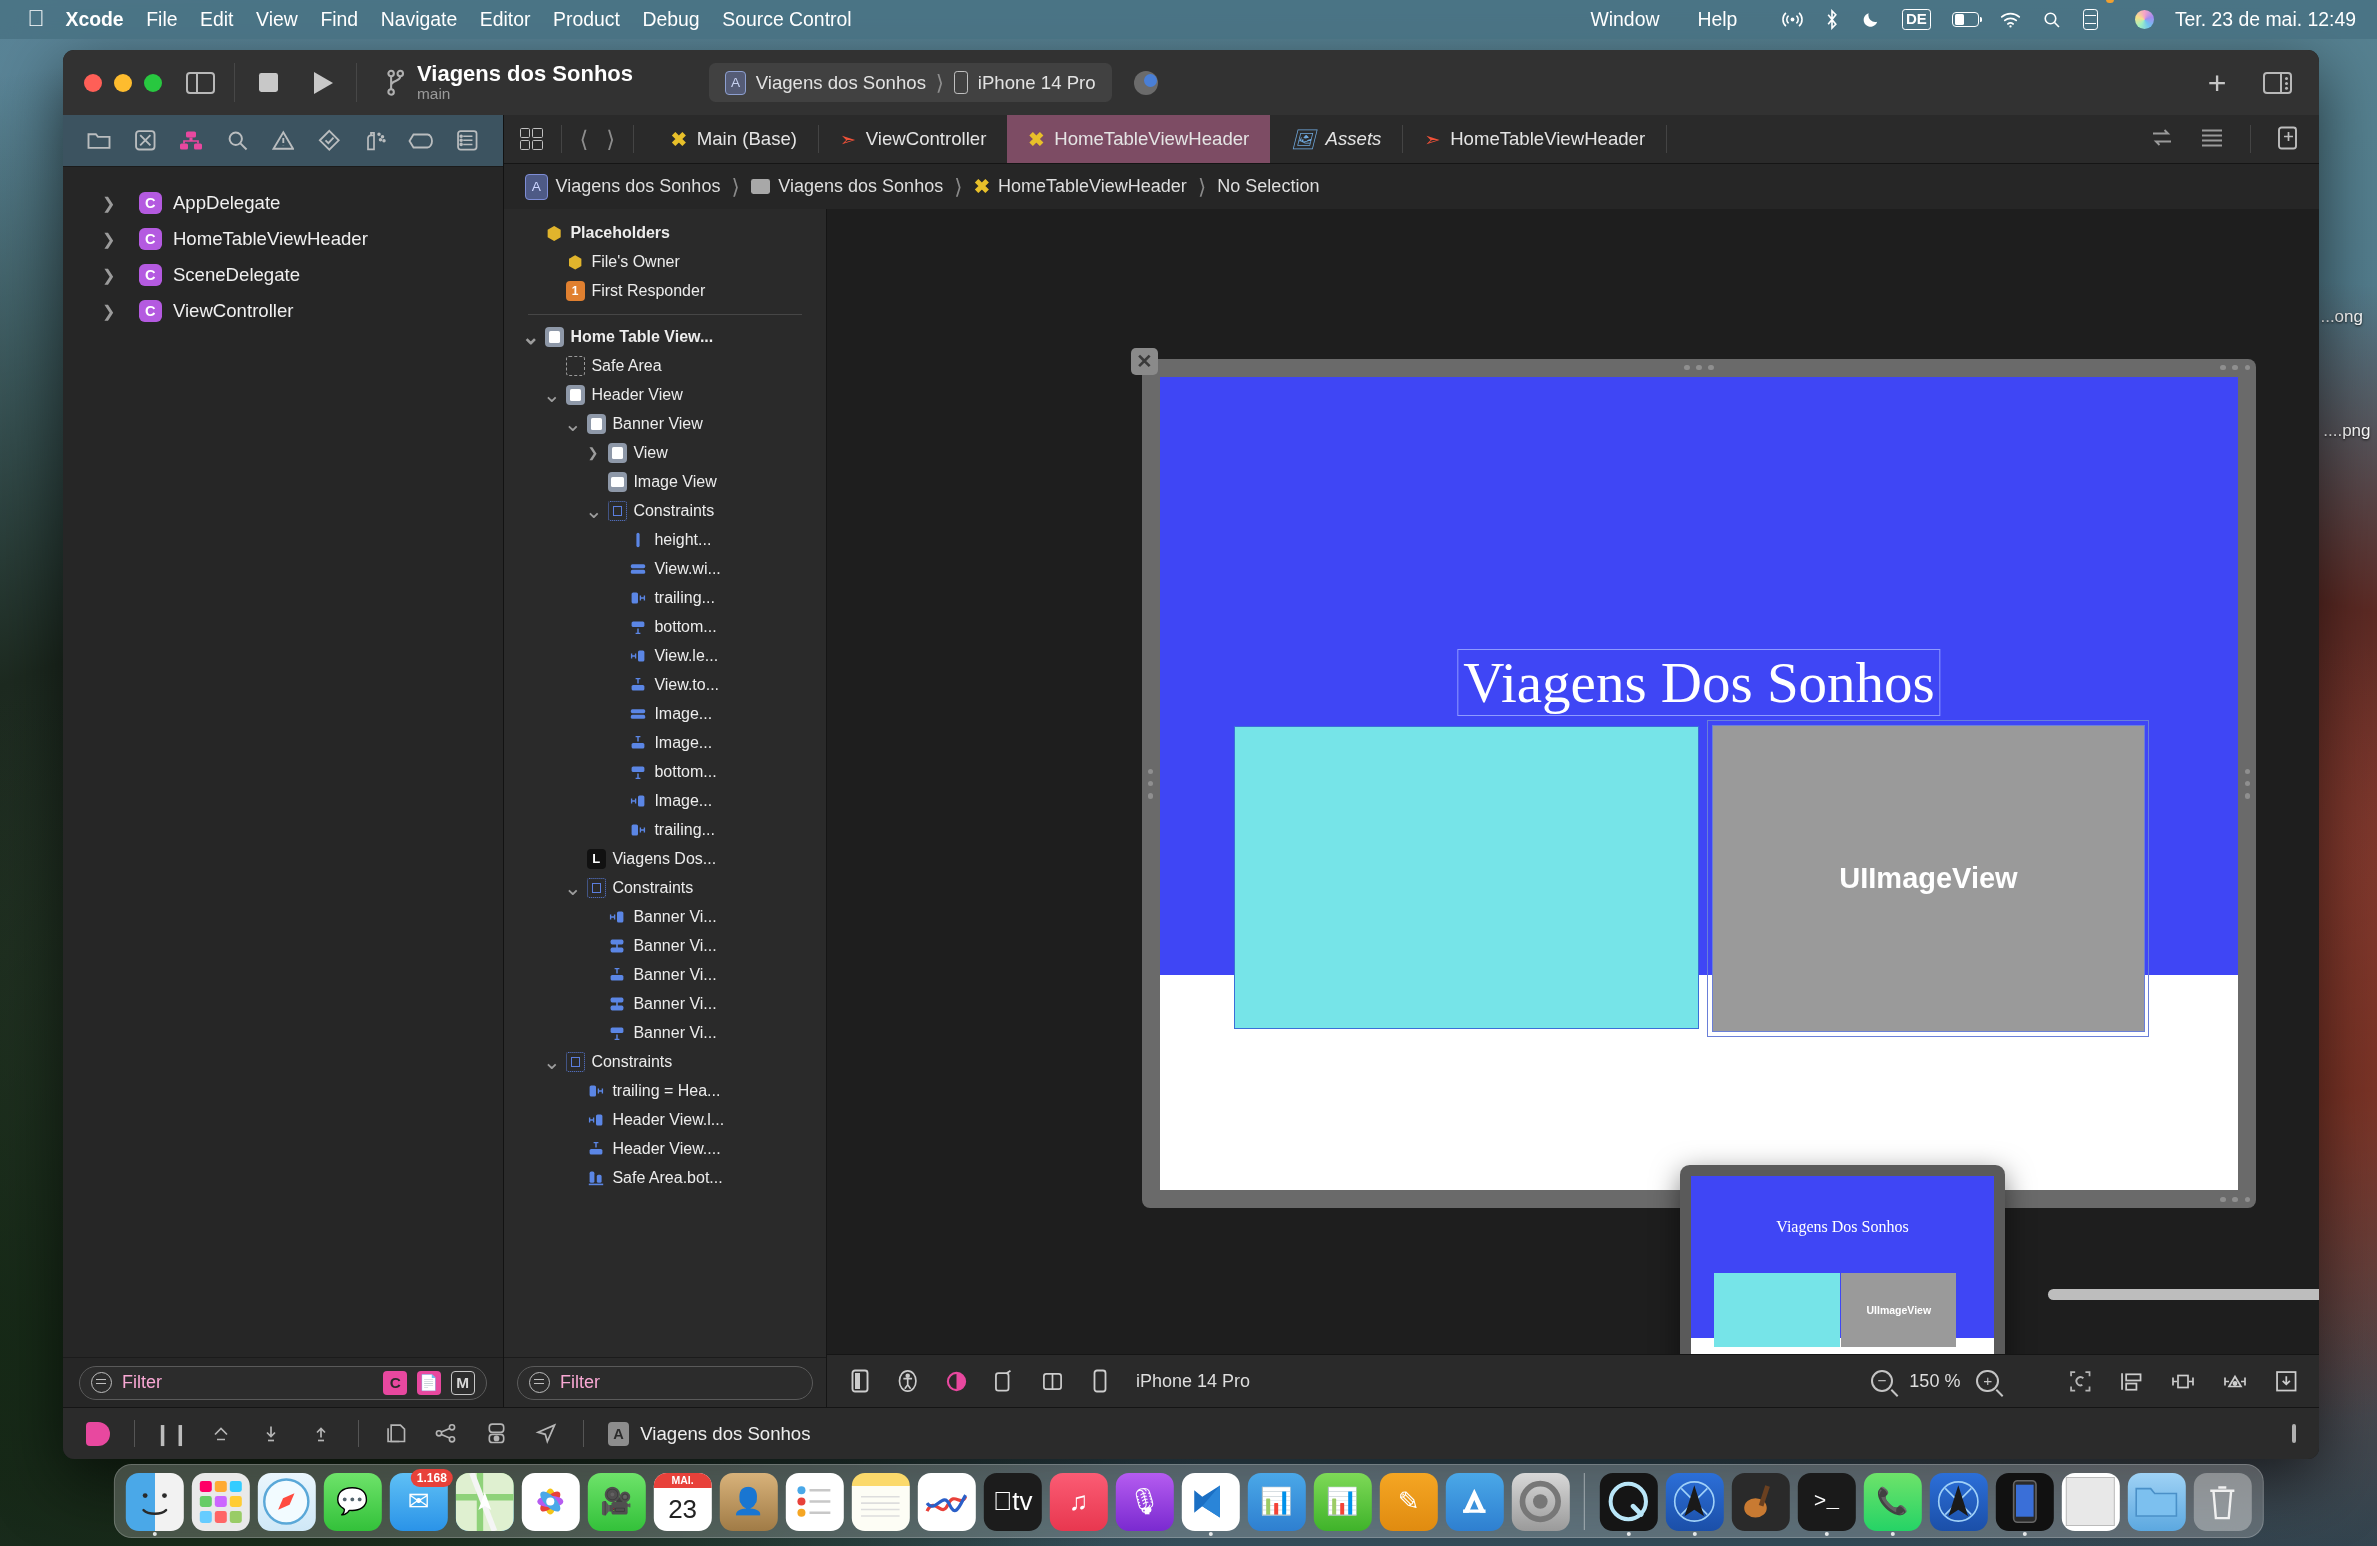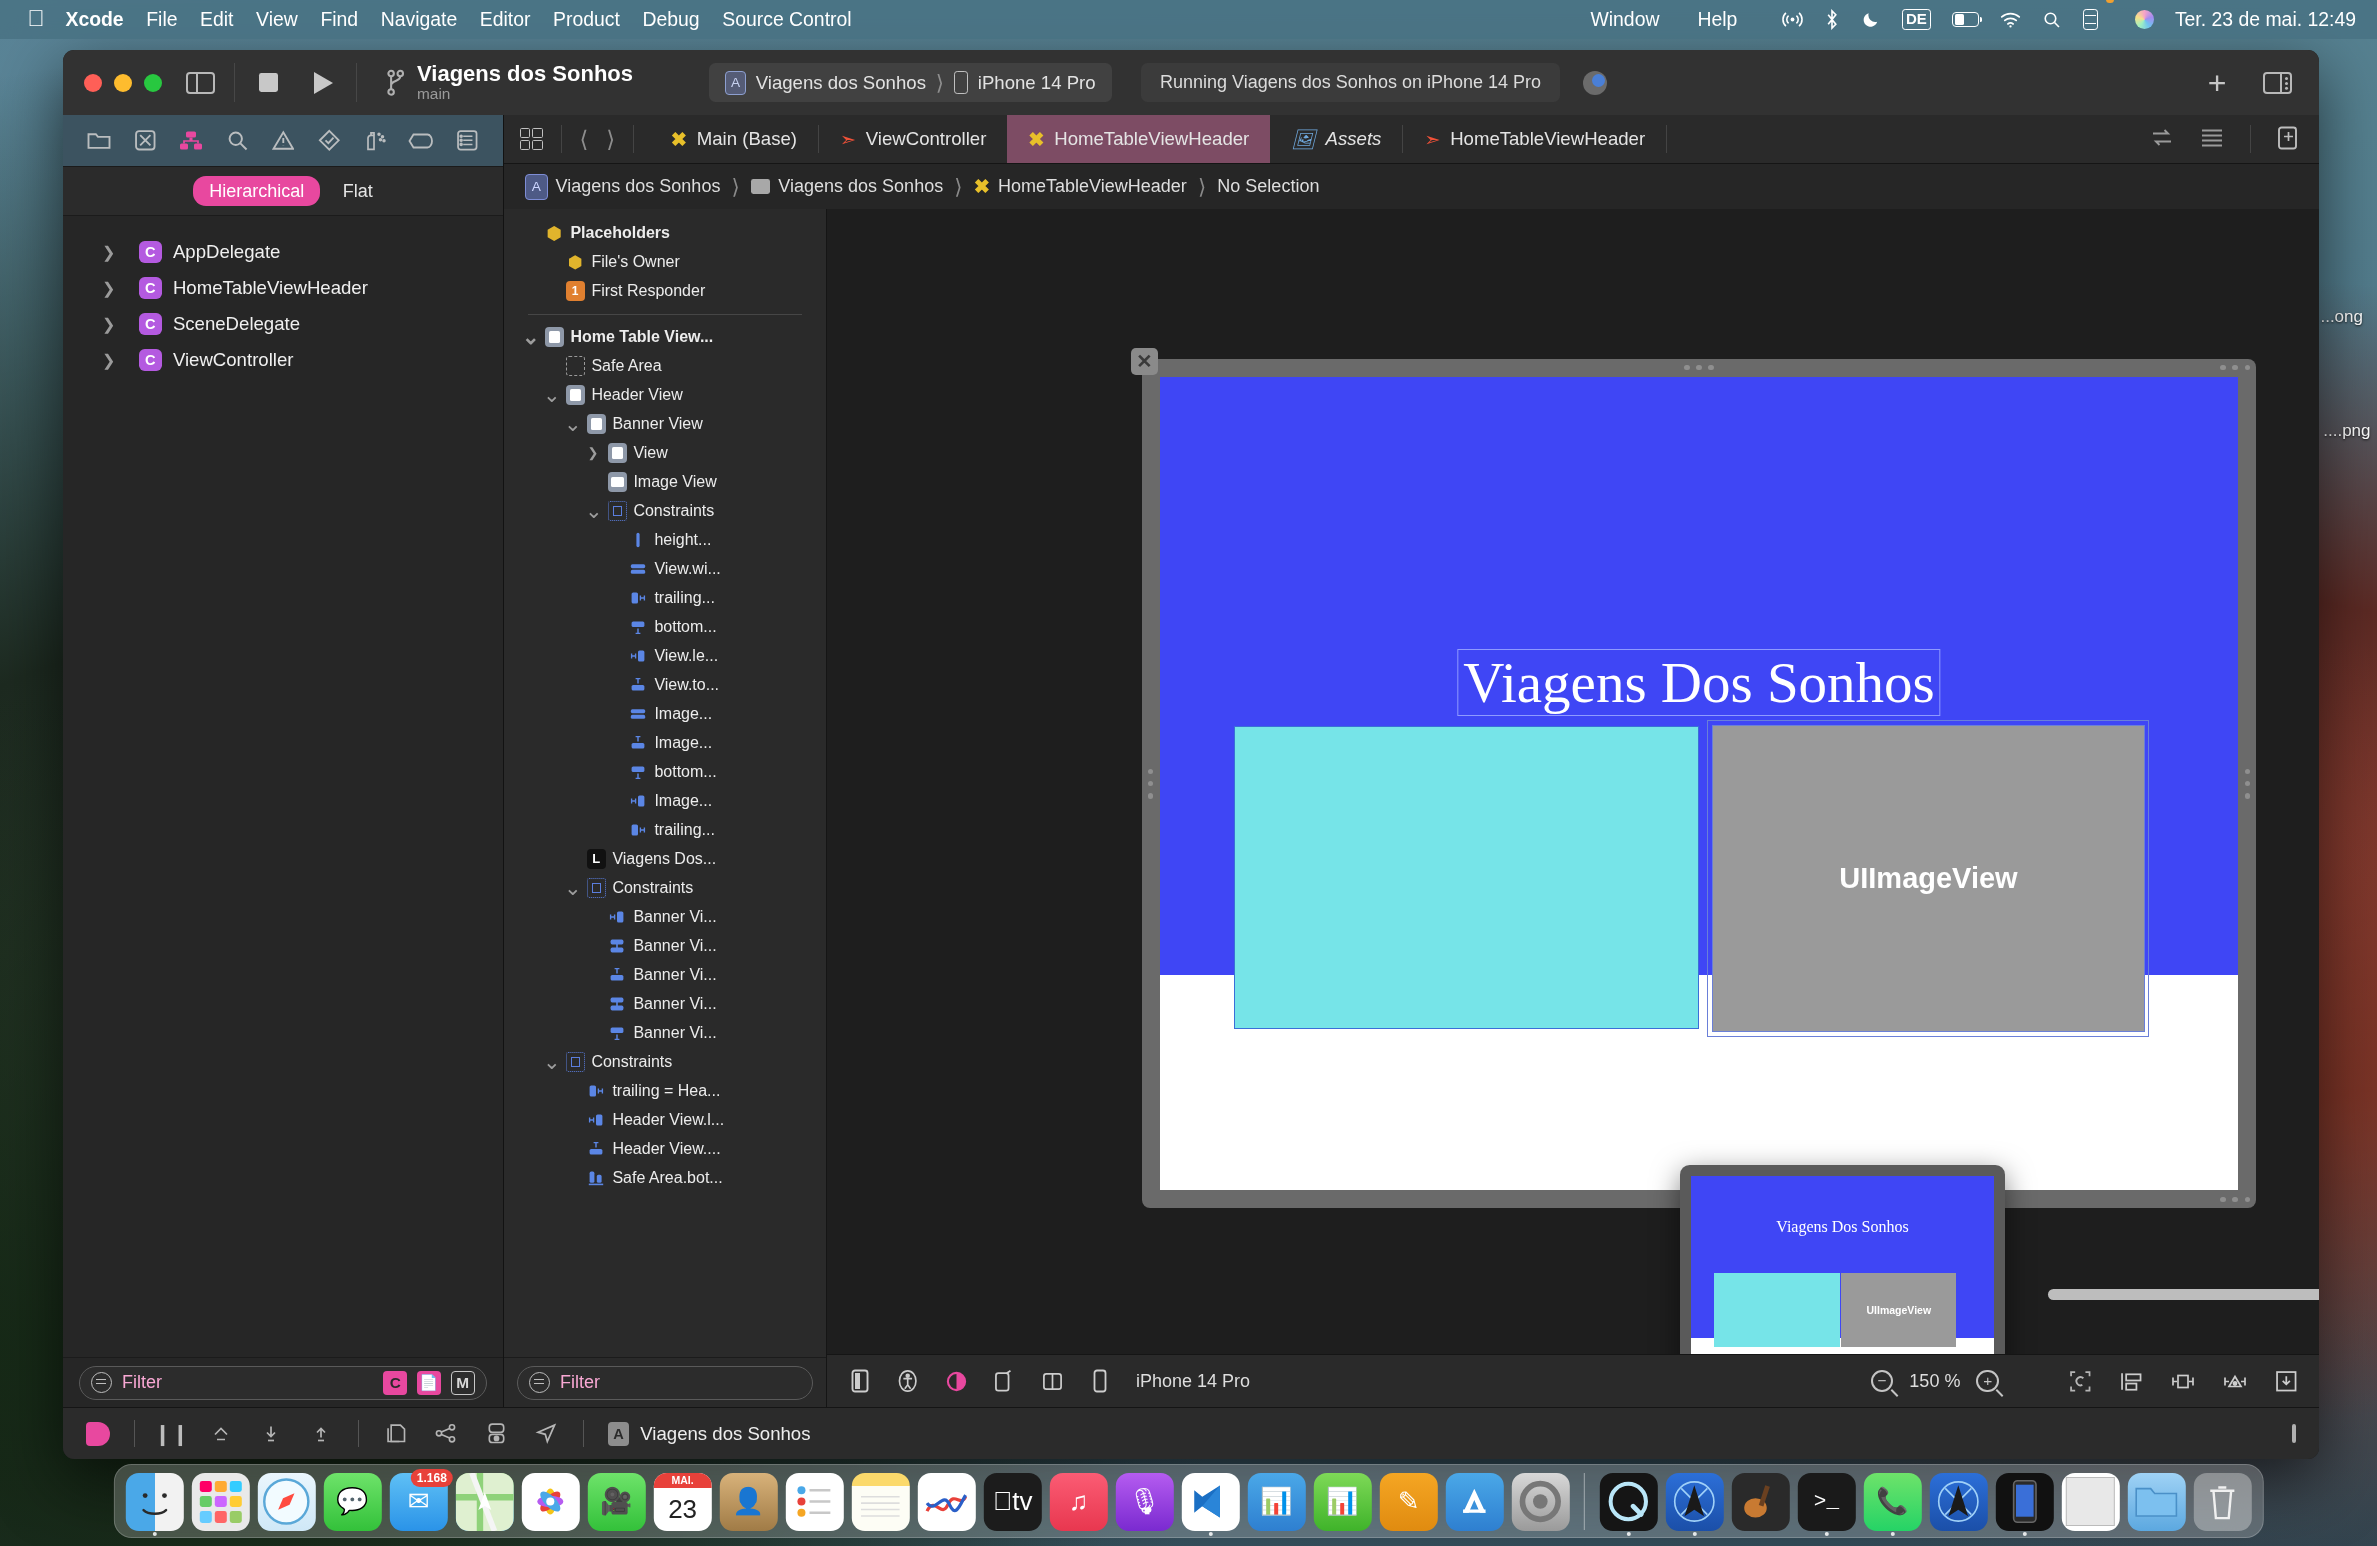--- a/index.html
+++ b/index.html
@@ -334,23 +334,20 @@
     </div>
 
     <div class="scheme-pill">
       <span class="appicon">A</span>
       <span>Viagens dos Sonhos</span>
       <span class="chevs">⟩</span>
       <span class="phoneicon"></span>
       <span>iPhone 14 Pro</span>
     </div>
 
-    <div class="status-pill">
-      <span>Running Viagens dos Sonhos on iPhone 14 Pro</span>
-    </div>
     <div class="activity-ico"></div>
 
     <div class="tb-right">
       <div class="plus-ico">+</div>
       <div class="insp-toggle"></div>
     </div>
   </div>
 
   <div id="xc-body">
 
@@ -412,24 +409,20 @@
           <svg width="22.6" height="22.6" viewBox="0 0 22 22" fill="none" stroke="#d0d0d0" stroke-width="1.7">
               <rect x="2" y="2" width="18" height="18" rx="2.5"></rect>
               <path d="M7 7h9M7 11h9M7 15h9" stroke-width="1.5"></path>
               <circle cx="5" cy="7" r=".9" fill="#d0d0d0"></circle>
               <circle cx="5" cy="11" r=".9" fill="#d0d0d0"></circle>
               <circle cx="5" cy="15" r=".9" fill="#d0d0d0"></circle>
             </svg>
         </span>
       </div>
 
-      <div id="nav-scope">
-        <span class="scope-pill">Hierarchical</span>
-        <span class="scope-flat">Flat</span>
-      </div>
 
       <div id="nav-list">
         <div class="nav-row">
           <span class="disc">❯</span>
           <span class="cbadge">C</span>
           <span>AppDelegate</span>
         </div>
         <div class="nav-row">
           <span class="disc">❯</span>
           <span class="cbadge">C</span>

